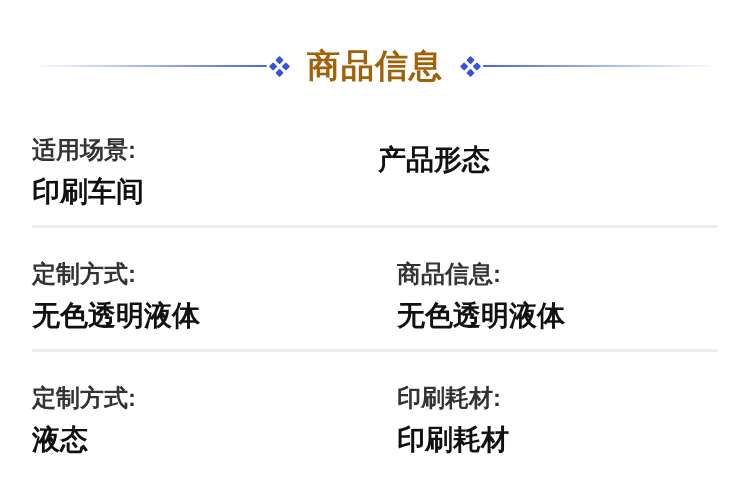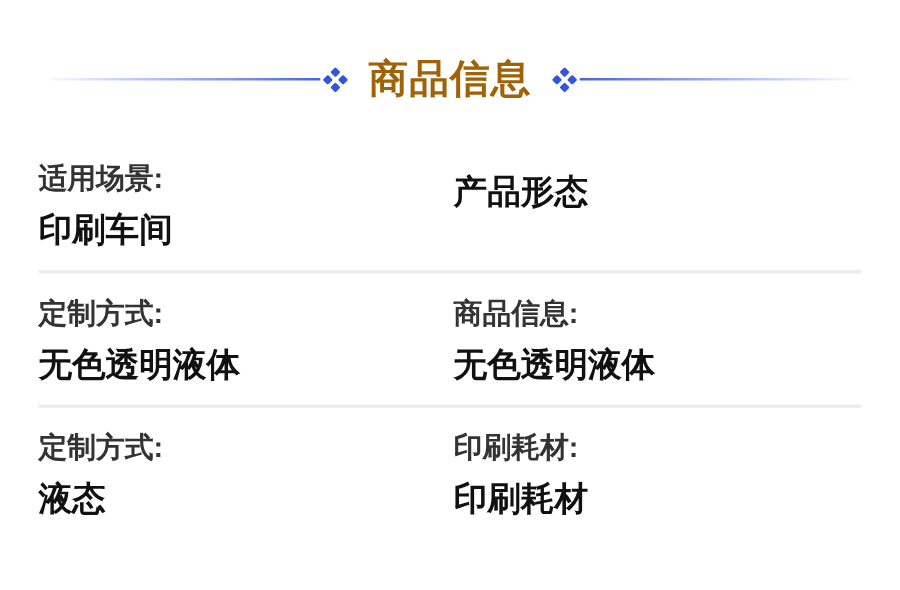--- a/index.html
+++ b/index.html
@@ -50,21 +50,21 @@
     margin: 0 20px;
     letter-spacing: 1px;
     white-space: nowrap;
   }
 
   
   .content { padding: 0 32px; }
 
   .row { display: flex; }
   .row-1 { margin-top: 40px; }
-  .row-2, .row-3 { margin-top: 18px; }
+  .row-2, .row-3 { margin-top: 30px; gap: 19px; }
 
   .cell { width: 346px; flex: none; }
   .cell-right { flex: 1; }
 
   .field-label {
     font-size: 24px;
     line-height: 32px;
     color: #333333;
     font-weight: 700;
   }

